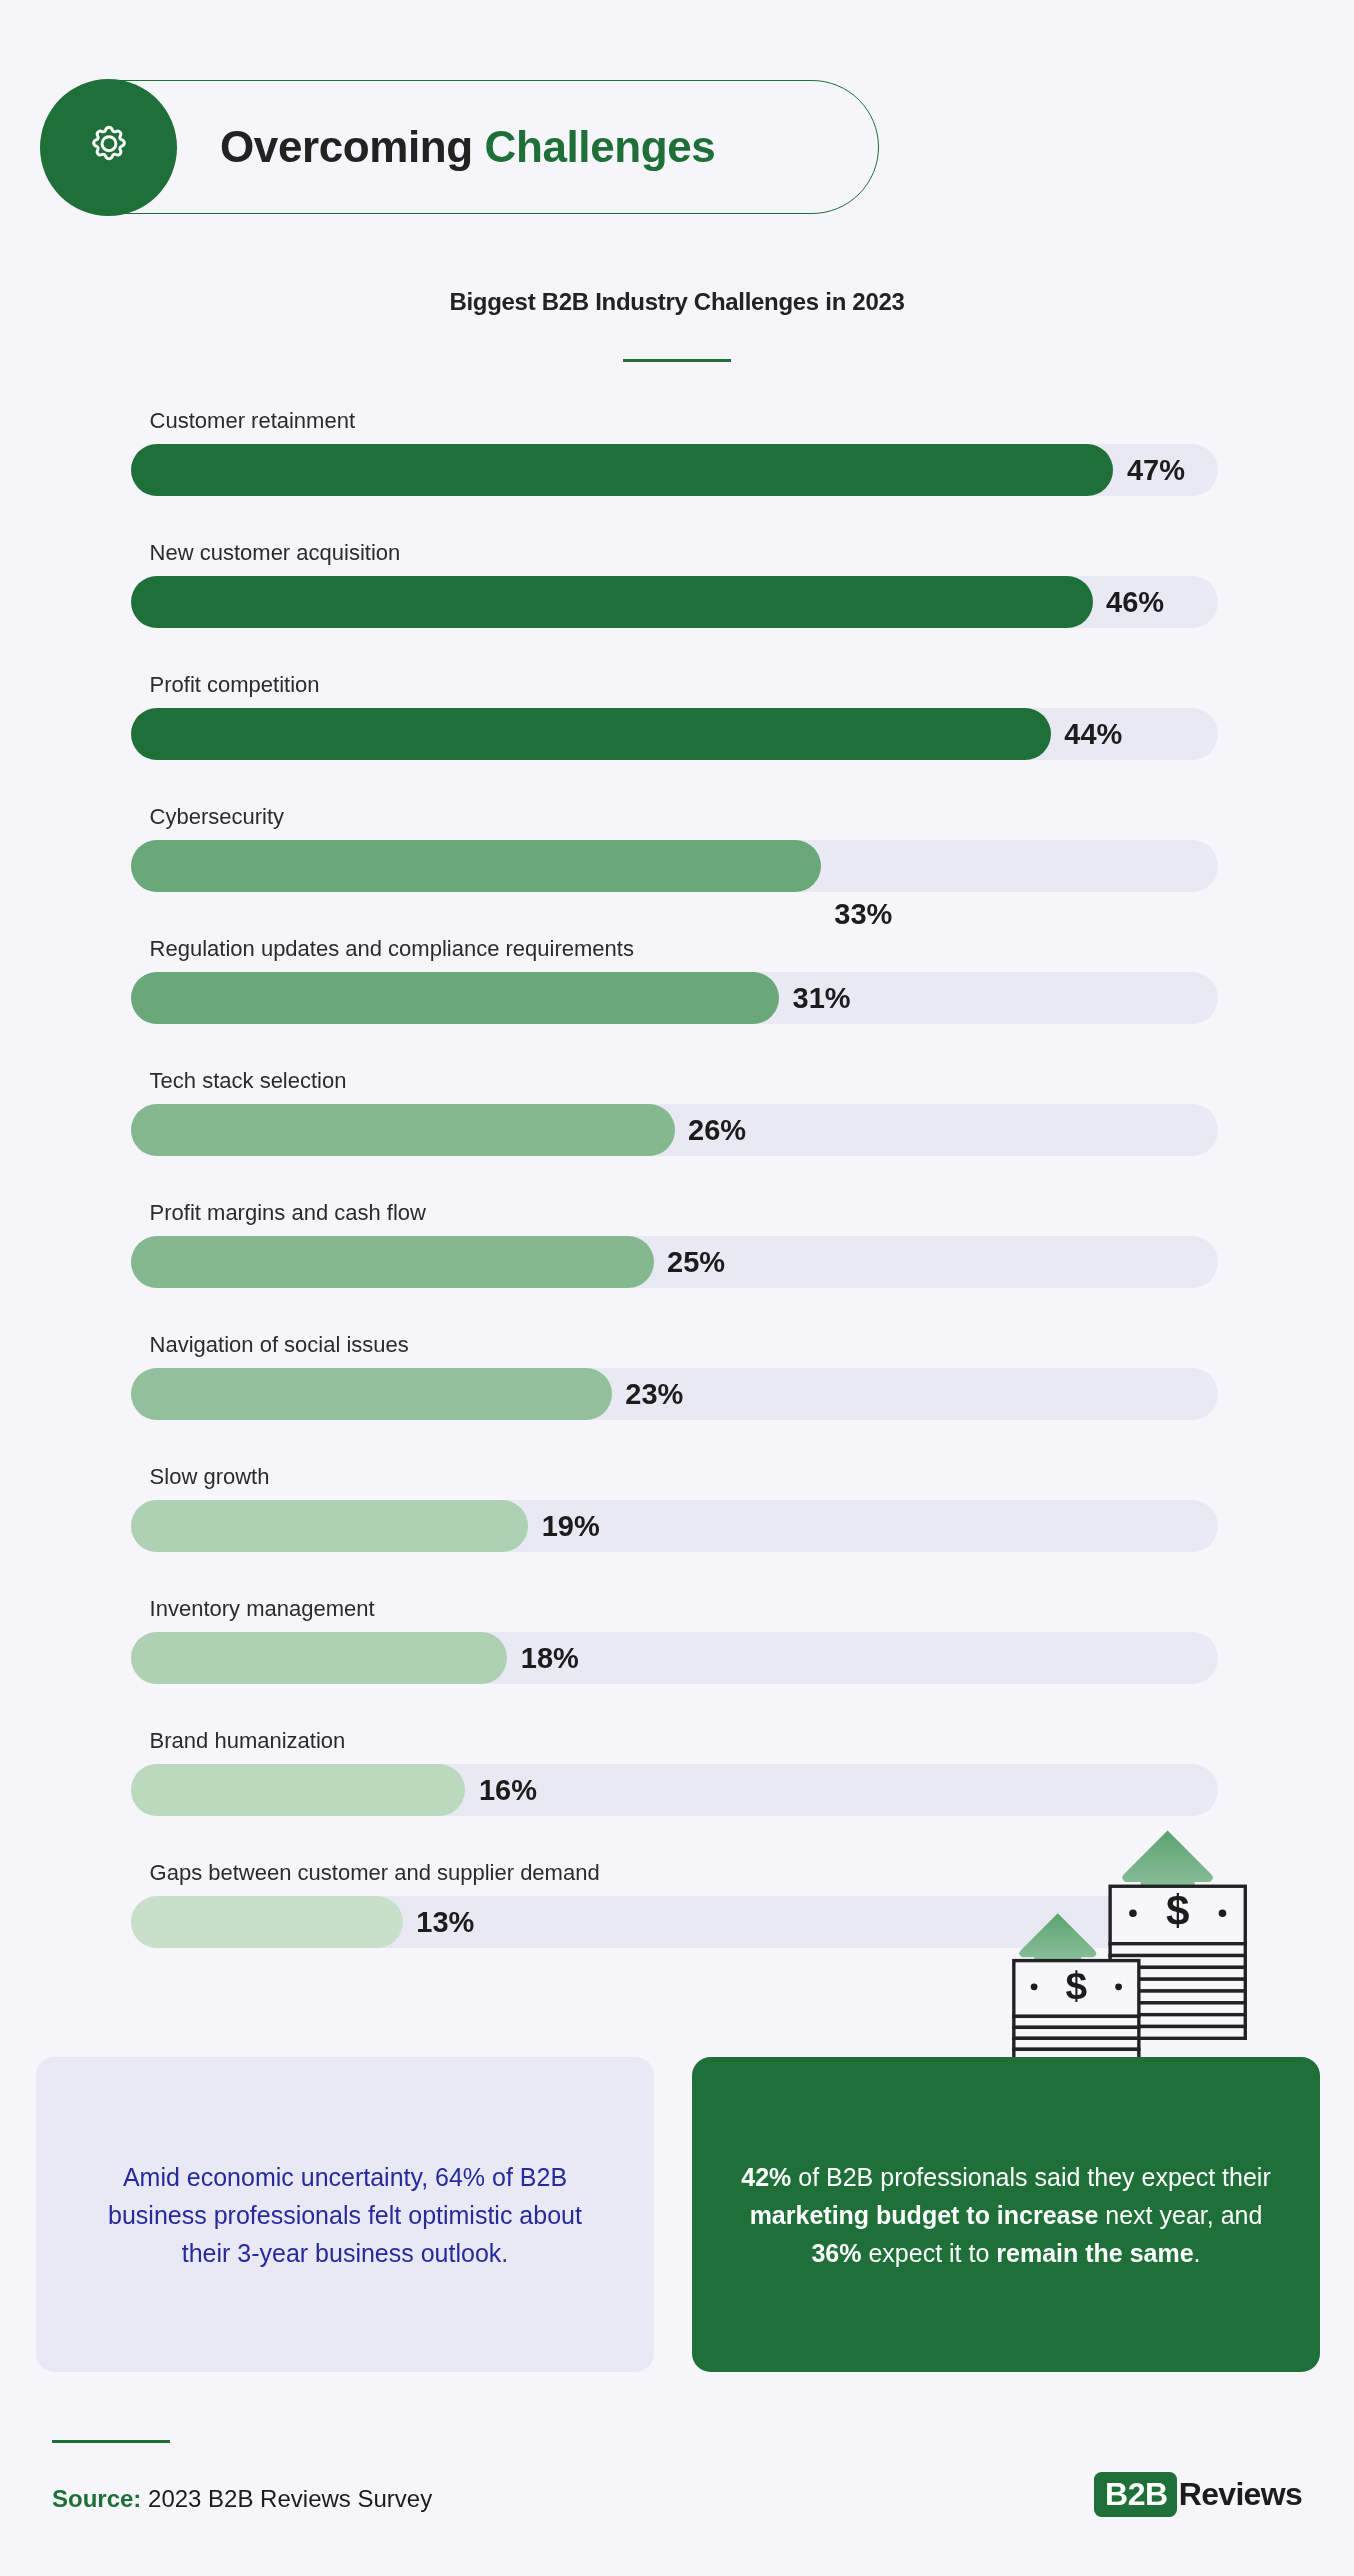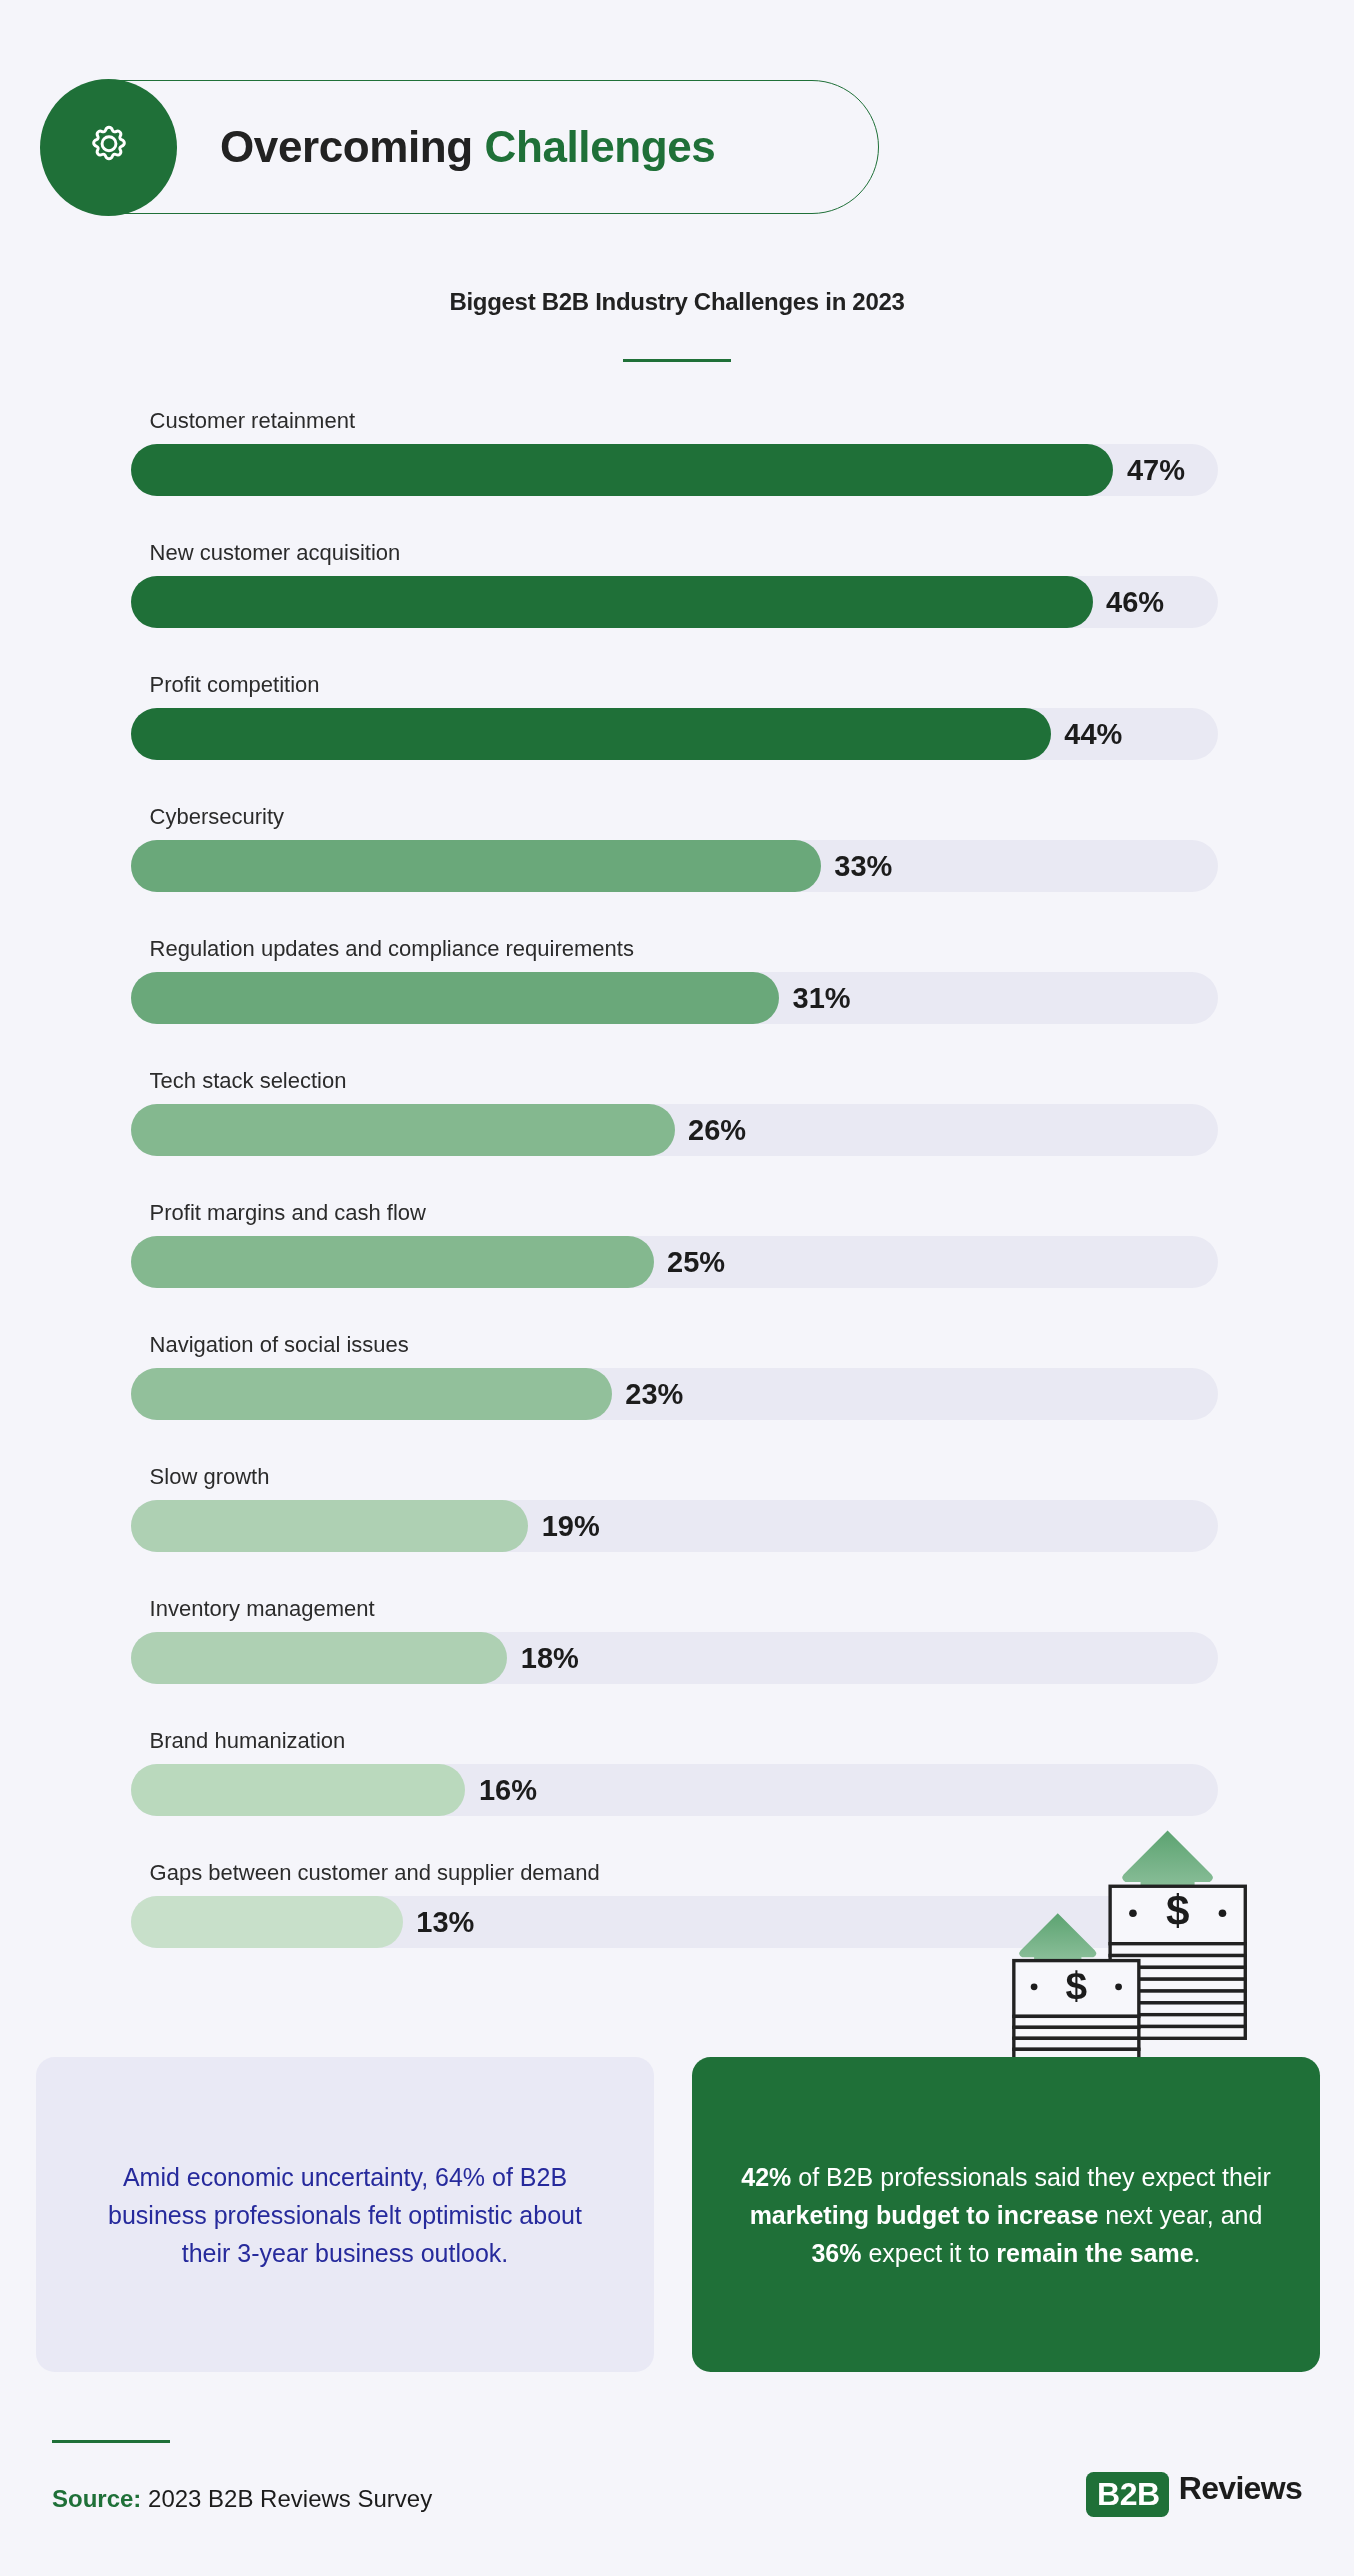--- a/index.html
+++ b/index.html
@@ -182,22 +182,21 @@
     font-size: 24px;
     color: #1c1c1c;
   }
   .footer-source b { color: #1f7038; font-weight: bold; }
 
   .logo {
     position: absolute;
     right: 52px;
     top: 2472px;
     display: flex;
-    align-items: flex-start;
-    gap: 8px;
+    align-items: center;
   }
   .logo-mark {
     background: #1f7038;
     color: #ffffff;
     font-weight: bold;
     font-size: 32px;
     padding: 6px 9.3px 6.8px 11px;
     border-radius: 7.6px;
     line-height: 1;
     letter-spacing: -0.4px;
@@ -245,21 +244,21 @@
     <div class="bar-row">
       <div class="bar-label">Profit competition</div>
       <div class="bar-track" style="background: rgb(233, 233, 243);"></div>
       <div class="bar-fill" style="width: 84.6154%; background: rgb(31, 112, 56);"></div>
       <div class="bar-value" style="left: calc(84.6154% + 13.5px);">44%</div>
     </div>
     <div class="bar-row">
       <div class="bar-label">Cybersecurity</div>
       <div class="bar-track" style="background: rgb(233, 233, 243);"></div>
       <div class="bar-fill" style="width: 63.4615%; background: rgb(106, 168, 122);"></div>
-      <div class="bar-value" style="left: calc(63.4615% + 13.5px);">33%</div>
+      <div class="bar-value" style="left: calc(63.4615% + 13.5px); margin-top: 48px;">33%</div>
     </div>
     <div class="bar-row">
       <div class="bar-label">Regulation updates and compliance requirements</div>
       <div class="bar-track" style="background: rgb(233, 233, 243);"></div>
       <div class="bar-fill" style="width: 59.6154%; background: rgb(106, 168, 122);"></div>
       <div class="bar-value" style="left: calc(59.6154% + 13.5px);">31%</div>
     </div>
     <div class="bar-row">
       <div class="bar-label">Tech stack selection</div>
       <div class="bar-track" style="background: rgb(233, 233, 243);"></div>

